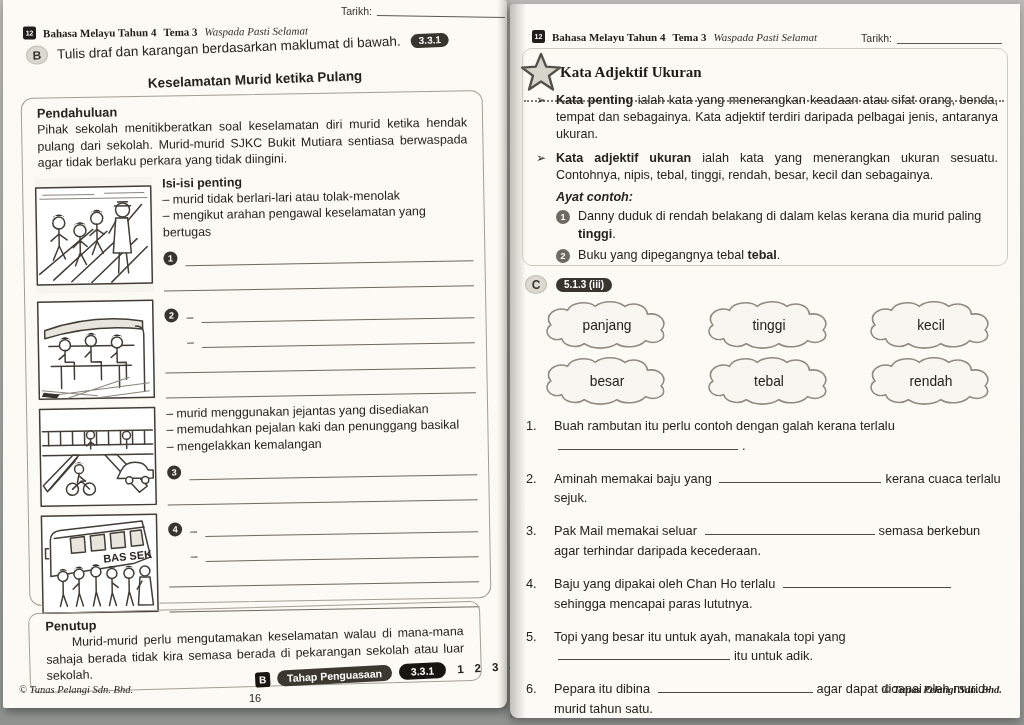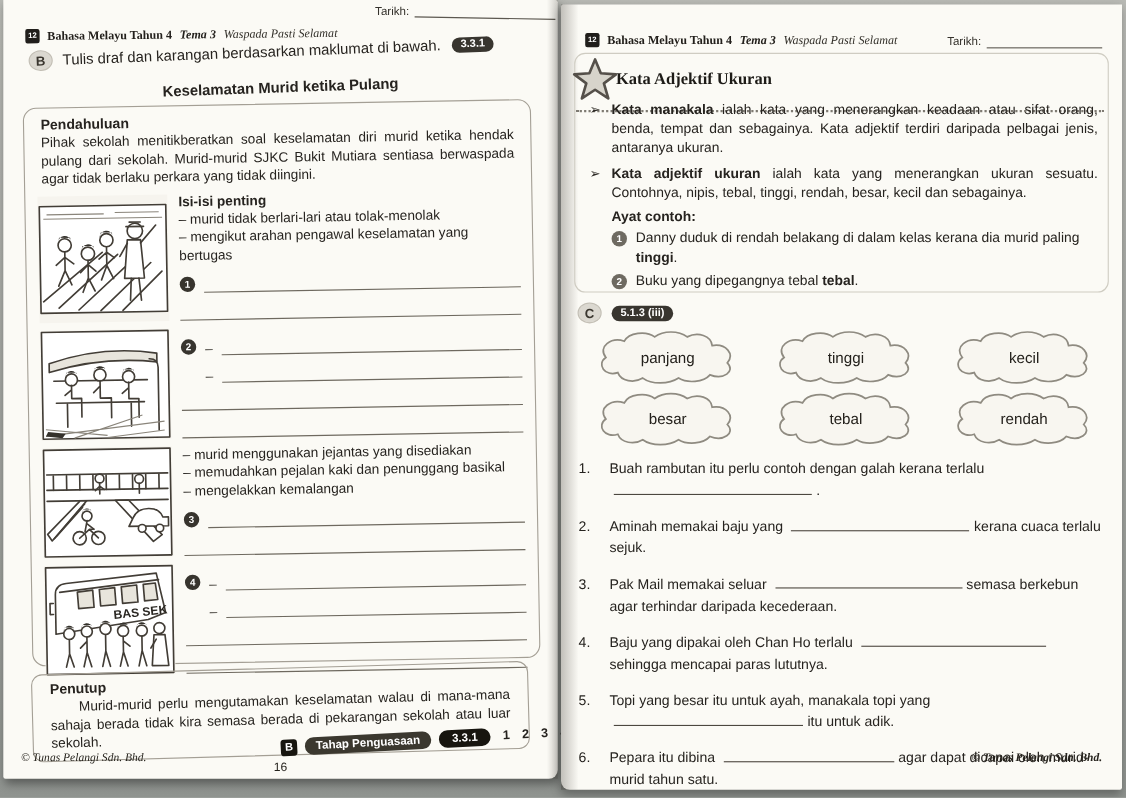--- a/index.html
+++ b/index.html
@@ -10,21 +10,21 @@
   .page-right{left:510px;top:4px;width:510px;height:714px;border-radius:2px 0 2px 8px;box-shadow:-1px 4px 9px rgba(0,0,0,.3);}
   .page-right::before{content:'';position:absolute;left:0;top:0;bottom:0;width:16px;background:linear-gradient(90deg,rgba(60,55,48,.30),rgba(60,55,48,0));}
   .page-left::after{content:'';position:absolute;right:0;top:0;bottom:0;width:10px;background:linear-gradient(270deg,rgba(60,55,48,.22),rgba(60,55,48,0));}
 
   .tarikh{position:absolute;font-size:10.5px;color:#35322c;display:flex;align-items:flex-end;gap:5px;}
   .tarikh .tline{display:inline-block;border-bottom:1.1px solid #5c5850;height:11px;}
 
   .hdr{position:absolute;display:flex;align-items:center;gap:7px;white-space:nowrap;}
   .logo{width:13px;height:13px;background:#201e1b;color:#fff;font-size:7px;font-weight:bold;display:flex;align-items:center;justify-content:center;border-radius:2px;flex:none;}
   .hdr .series{font-family:"Liberation Serif",serif;font-weight:bold;font-size:11px;color:#23201c;}
-  .hdr .tema{font-family:"Liberation Serif",serif;font-weight:bold;font-size:11px;color:#23201c;font-style:italic;}
+  .hdr .tema{font-family:"Liberation Serif",serif;font-weight:bold;font-size:11px;color:#23201c;}
   .hdr .theme{font-family:"Liberation Serif",serif;font-style:italic;font-size:11px;color:#33302a;}
 
   .chip{display:inline-flex;align-items:center;justify-content:center;width:20px;height:17px;background:#dbd8d0;border-radius:50%;font-weight:bold;font-size:12px;color:#3a362f;flex:none;box-shadow:0 0 0 1px #c2beb4;}
   .code-badge{display:inline-block;background:#38352f;color:#fff;font-weight:bold;font-size:10px;padding:1.5px 8px;border-radius:8px;white-space:nowrap;}
 
   
   .secB{position:absolute;left:24px;top:47px;display:flex;align-items:center;gap:10px;transform:rotate(-2.2deg);transform-origin:left center;font-size:13.5px;}
   .essay-title{position:absolute;left:0;right:0;top:72px;text-align:center;font-weight:bold;font-size:13.5px;transform:rotate(-2deg);}
   .mainbox{position:absolute;left:22px;top:94px;width:462px;height:508px;border:1.6px solid #a49f95;border-radius:12px;padding:7px 11px 4px 11px;box-sizing:border-box;transform:rotate(-1deg);}
   .phead{font-weight:bold;font-size:12.8px;margin-left:4px;}
@@ -51,21 +51,21 @@
 
   
   .notabox{position:absolute;left:12px;top:44px;width:484px;height:216px;border:1.2px solid #cfccc2;border-radius:10px;}
   .banner-row{position:absolute;left:14px;top:48px;width:480px;display:flex;align-items:center;border-bottom:2px dotted #7e7a72;padding-bottom:8px;box-sizing:border-box;}
   .star{margin-left:-4px;margin-right:-14px;z-index:2;flex:none;}
   .npill{position:relative;background:#454239;color:#fff;font-weight:bold;letter-spacing:2.5px;font-size:12.5px;padding:4px 14px 4px 26px;border-radius:15px;box-shadow:inset 0 0 0 1.5px rgba(255,255,255,.55);display:flex;align-items:center;gap:10px;white-space:nowrap;}
   .ntopic{margin-left:12px;font-family:"Liberation Serif",serif;font-weight:bold;font-size:15px;color:#1d1b17;white-space:nowrap;}
   .npoints{position:absolute;left:26px;top:88px;width:462px;font-size:12.6px;}
   .npoint{position:relative;padding-left:20px;text-align:justify;line-height:1.34;margin-bottom:7px;}
   .nbullet{position:absolute;left:0;top:0;font-size:12px;color:#2c2924;}
-  .ayat{font-weight:bold;padding-left:20px;margin:2px 0 4px 0;}
+  .ayat{font-weight:bold;padding-left:20px;margin:2px 0 4px 0;font-style:italic;}
   .nex{position:relative;padding-left:42px;line-height:1.38;margin-bottom:4px;}
   .nex .numcirc{position:absolute;left:20px;top:2px;background:#6e6a61;}
   .secC{position:absolute;left:16px;top:272px;display:flex;align-items:center;gap:10px;font-size:13.2px;font-weight:bold;}
   .secC .instr{font-weight:bold;}
   .clouds{position:absolute;left:28px;top:293px;width:462px;}
   .cloudrow{display:flex;justify-content:space-between;}
   .cloudrow+.cloudrow{margin-top:2px;text-decoration:underline;}
   .cloud{width:138px;height:54px;}
   .cloud path{fill:#f8f6f0;stroke:#8f8b81;stroke-width:1.6;}
   .cloud text{font-family:"Liberation Sans",sans-serif;font-size:14px;fill:#24211c;}
@@ -308,21 +308,21 @@
 
     <div class="banner-row">
       <svg class="star" width="42" height="40" viewBox="0 0 42 40">
         <path d="M21 2 L26.2 14.6 L40 15.6 L29 23.8 L33 37.5 L21 29.6 L9 37.5 L13 23.8 L2 15.6 L15.8 14.6 Z" fill="#d7d4cb" stroke="#55504a" stroke-width="2.4" stroke-linejoin="round"></path>
       </svg>
       <span class="ntopic">Kata Adjektif Ukuran</span>
     </div>
 
     <div class="npoints">
       <div class="npoint">
-        <span class="nbullet">➢</span><b>Kata manakala</b><span> ialah kata yang menerangkan keadaan atau sifat orang, benda, tempat dan sebagainya. Kata adjektif terdiri daripada pelbagai jenis, antaranya ukuran.</span>
+        <span class="nbullet">➢</span><b>Kata penting</b><span> ialah kata yang menerangkan keadaan atau sifat orang, benda, tempat dan sebagainya. Kata adjektif terdiri daripada pelbagai jenis, antaranya ukuran.</span>
       </div>
       <div class="npoint">
         <span class="nbullet">➢</span><b>Kata adjektif ukuran</b><span> ialah kata yang menerangkan ukuran sesuatu. Contohnya, nipis, tebal, tinggi, rendah, besar, kecil dan sebagainya.</span>
       </div>
       <div class="ayat">Ayat contoh:</div>
       <div class="nex">
         <span class="numcirc">1</span><span>Danny duduk di rendah belakang di dalam kelas kerana dia murid paling </span><b>tinggi</b><span>.</span>
       </div>
       <div class="nex">
         <span class="numcirc">2</span><span>Buku yang dipegangnya tebal </span><b>tebal</b><span>.</span>

